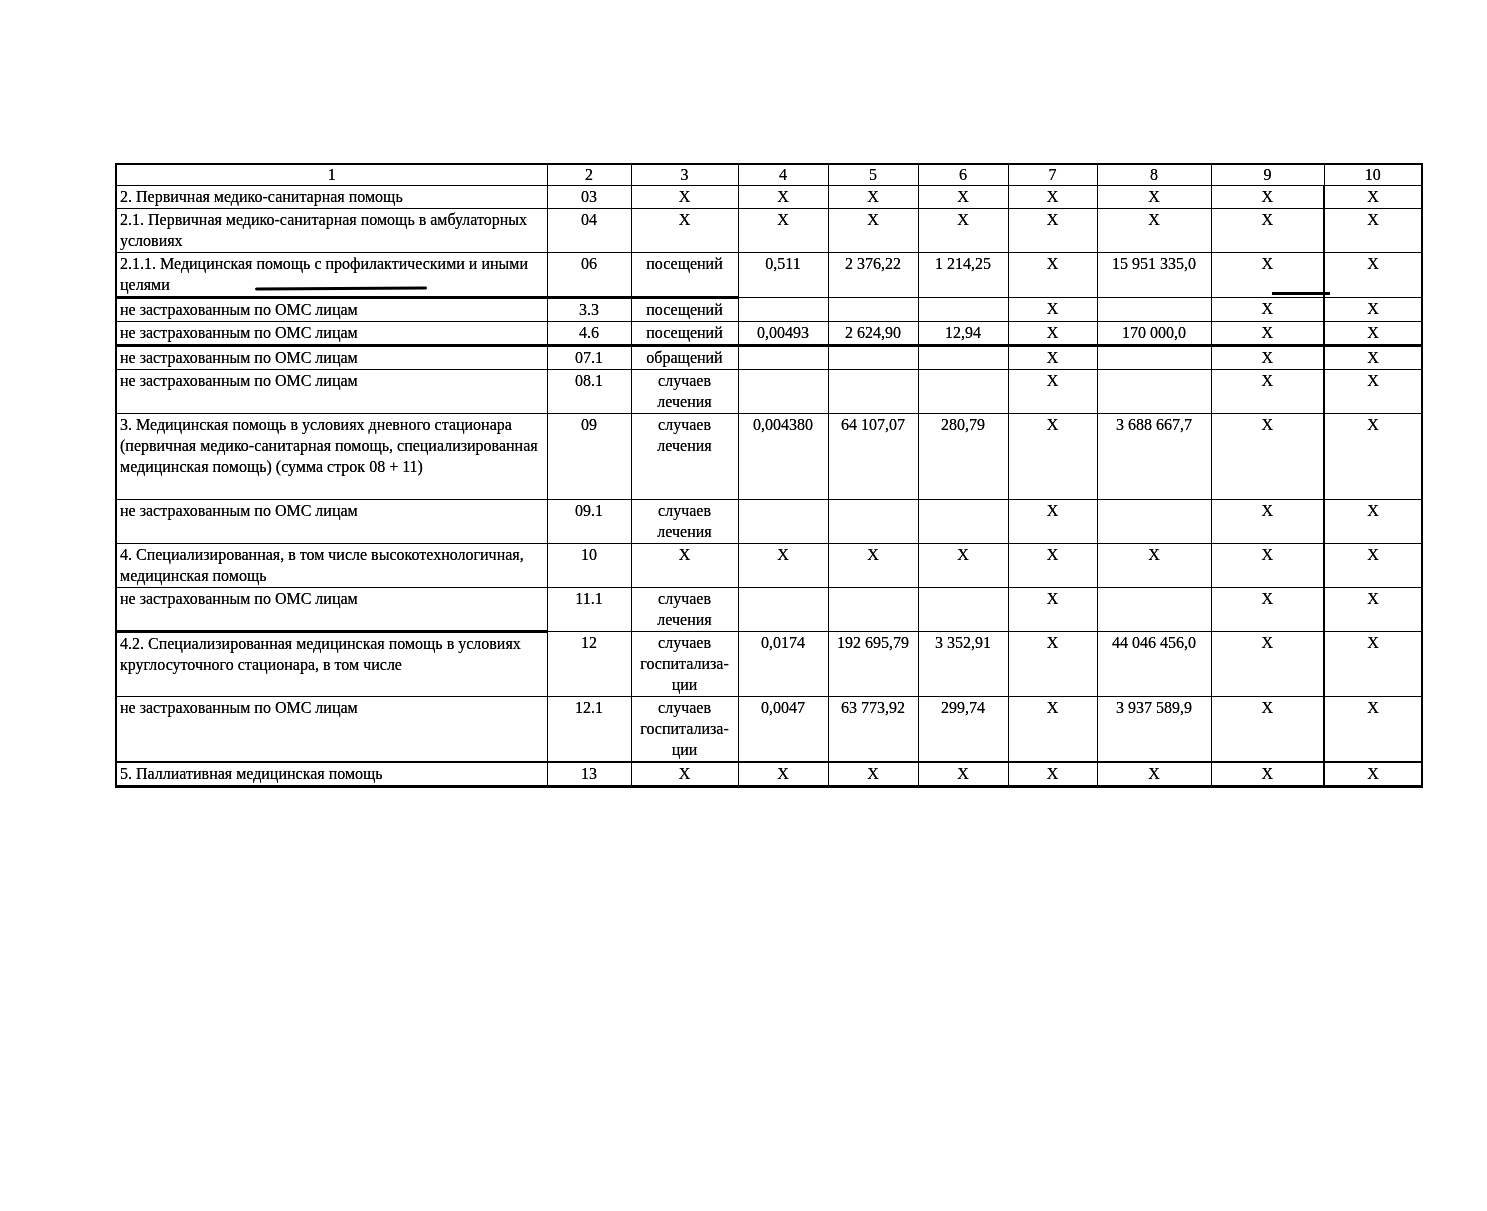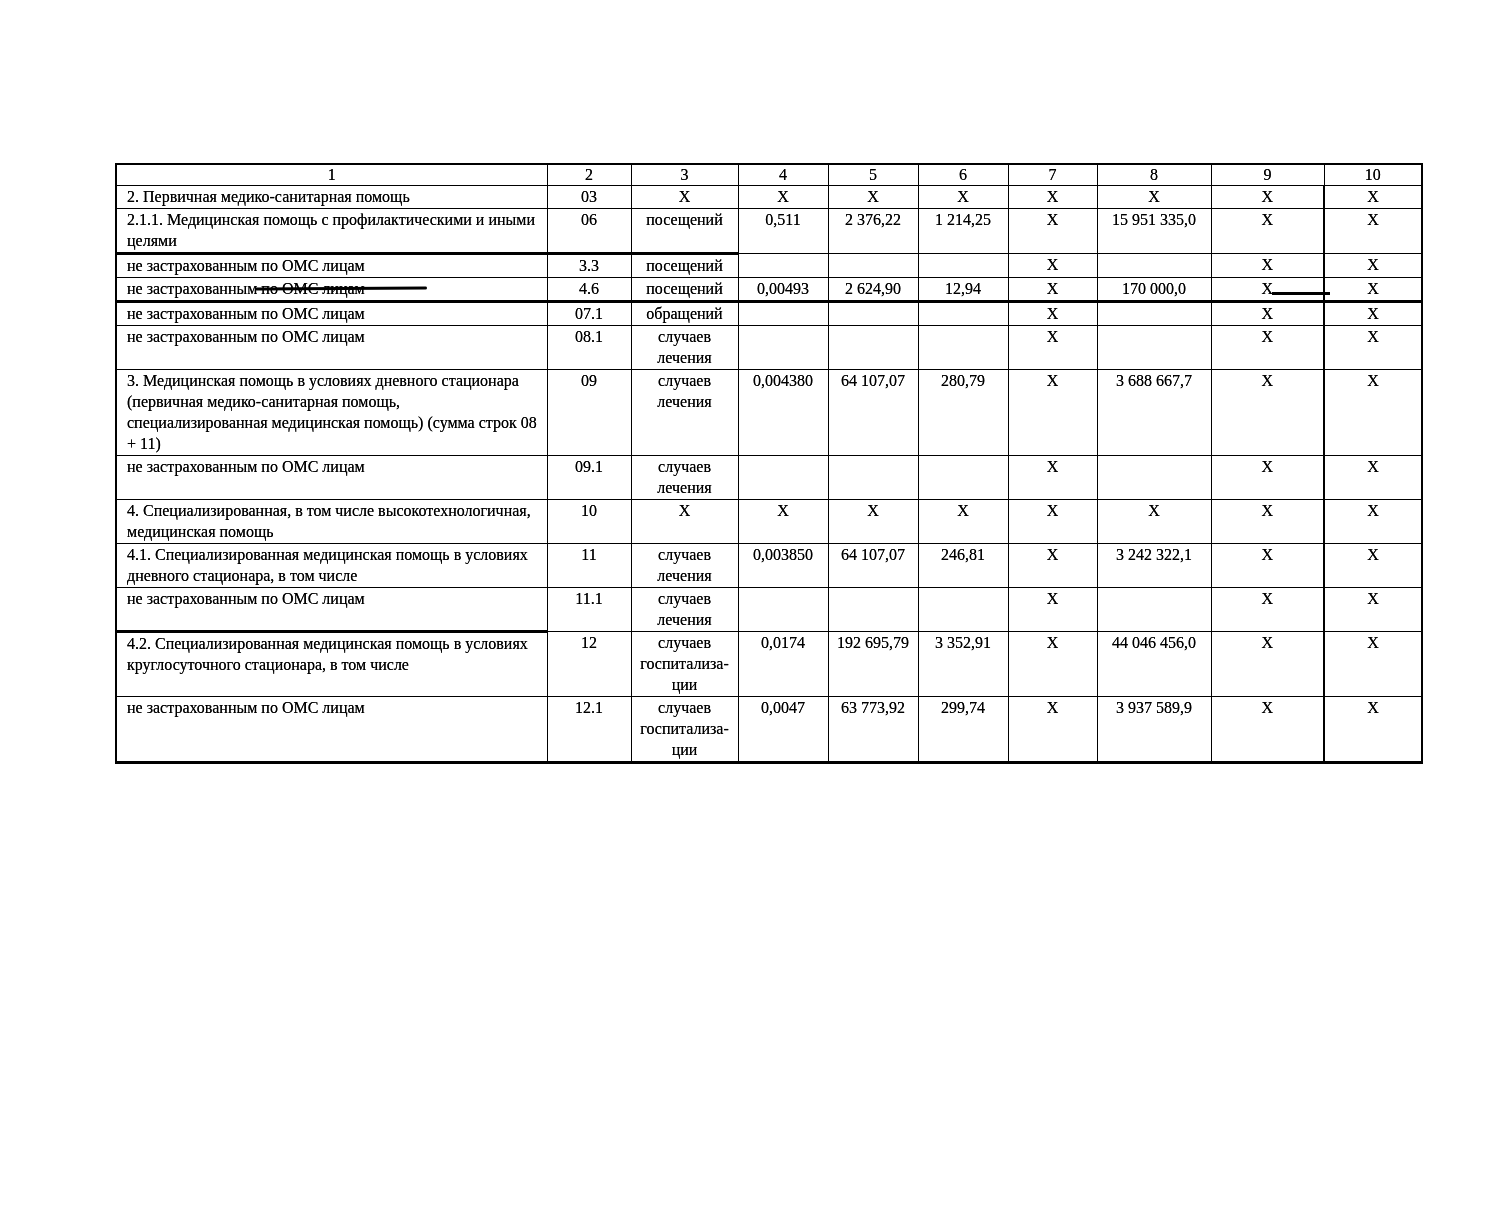--- a/index.html
+++ b/index.html
@@ -16,21 +16,21 @@
     text-shadow:0 0 .6px rgba(0,0,0,.85);
   }
   th,td{
     border:1.5px solid #000;
     font-size:16px;line-height:21px;font-weight:normal;
     vertical-align:top;text-align:center;
     padding:0 2px 1px 2px;
     overflow:hidden;
   }
   thead th{height:20px;line-height:20px;padding:0;}
-  td.c1{text-align:left;padding:0 4px 1px 10px;}
+  td.c1{text-align:left;padding:0 4px 1px 3px;}
   td.c2,td.c4,td.c5,td.c6,td.c7,td.c8,td.c9,td.c10{white-space:nowrap;}
   td.c10{border-left-width:2.5px;}
   
   .r1{height:22px}.r2{height:42px}.r3{height:44px}.r4{height:22px}
   .r5{height:43px}.r6{height:22px}.r7{height:46px}.r8{height:22px}
   .r9{height:43px}.r10{height:42px}.r11{height:86px}.r12{height:42px}
   .r13{height:42px}.r14{height:43px}.r15{height:43px}.r16{height:64px}
   .r17{height:64px}.r18{height:22px}
   
   .r3 td.c1,.r3 td.c2,.r3 td.c3{border-bottom-width:3.5px;margin-left:20px;}
@@ -79,20 +79,32 @@
           <td class="c2">03</td>
           <td class="c3">X</td>
           <td class="c4">X</td>
           <td class="c5">X</td>
           <td class="c6">X</td>
           <td class="c7">X</td>
           <td class="c8">X</td>
           <td class="c9">X</td>
           <td class="c10">X</td>
         </tr>
+        <tr class="r2">
+          <td class="c1">2.1. Первичная медико-санитарная помощь в амбулаторных условиях</td>
+          <td class="c2">04</td>
+          <td class="c3">X</td>
+          <td class="c4">X</td>
+          <td class="c5">X</td>
+          <td class="c6">X</td>
+          <td class="c7">X</td>
+          <td class="c8">X</td>
+          <td class="c9">X</td>
+          <td class="c10">X</td>
+        </tr>
         <tr class="r3">
           <td class="c1">2.1.1. Медицинская помощь с профилактическими и иными целями</td>
           <td class="c2">06</td>
           <td class="c3">посещений</td>
           <td class="c4">0,511</td>
           <td class="c5">2 376,22</td>
           <td class="c6">1 214,25</td>
           <td class="c7">X</td>
           <td class="c8">15 951 335,0</td>
           <td class="c9">X</td>
@@ -175,32 +187,20 @@
           <td class="c2">10</td>
           <td class="c3">X</td>
           <td class="c4">X</td>
           <td class="c5">X</td>
           <td class="c6">X</td>
           <td class="c7">X</td>
           <td class="c8">X</td>
           <td class="c9">X</td>
           <td class="c10">X</td>
         </tr>
-        <tr class="r14">
-          <td class="c1">4.1. Специализированная медицинская помощь в условиях дневного стационара, в том числе</td>
-          <td class="c2">11</td>
-          <td class="c3">случаев лечения</td>
-          <td class="c4">0,003850</td>
-          <td class="c5">64 107,07</td>
-          <td class="c6">246,81</td>
-          <td class="c7">X</td>
-          <td class="c8">3 242 322,1</td>
-          <td class="c9">X</td>
-          <td class="c10">X</td>
-        </tr>
         <tr class="r15">
           <td class="c1">не застрахованным по ОМС лицам</td>
           <td class="c2">11.1</td>
           <td class="c3">случаев лечения</td>
           <td class="c4"></td>
           <td class="c5"></td>
           <td class="c6"></td>
           <td class="c7">X</td>
           <td class="c8"></td>
           <td class="c9">X</td>
@@ -223,17 +223,29 @@
           <td class="c2">12.1</td>
           <td class="c3">случаев госпитализа-ции</td>
           <td class="c4">0,0047</td>
           <td class="c5">63 773,92</td>
           <td class="c6">299,74</td>
           <td class="c7">X</td>
           <td class="c8">3 937 589,9</td>
           <td class="c9">X</td>
           <td class="c10">X</td>
         </tr>
+        <tr class="r18">
+          <td class="c1">5. Паллиативная медицинская помощь</td>
+          <td class="c2">13</td>
+          <td class="c3">X</td>
+          <td class="c4">X</td>
+          <td class="c5">X</td>
+          <td class="c6">X</td>
+          <td class="c7">X</td>
+          <td class="c8">X</td>
+          <td class="c9">X</td>
+          <td class="c10">X</td>
+        </tr>
       </tbody>
   </table>
   <div class="artifact art1"></div>
   <div class="artifact art2"></div>
 </div>
 
 </body></html>

